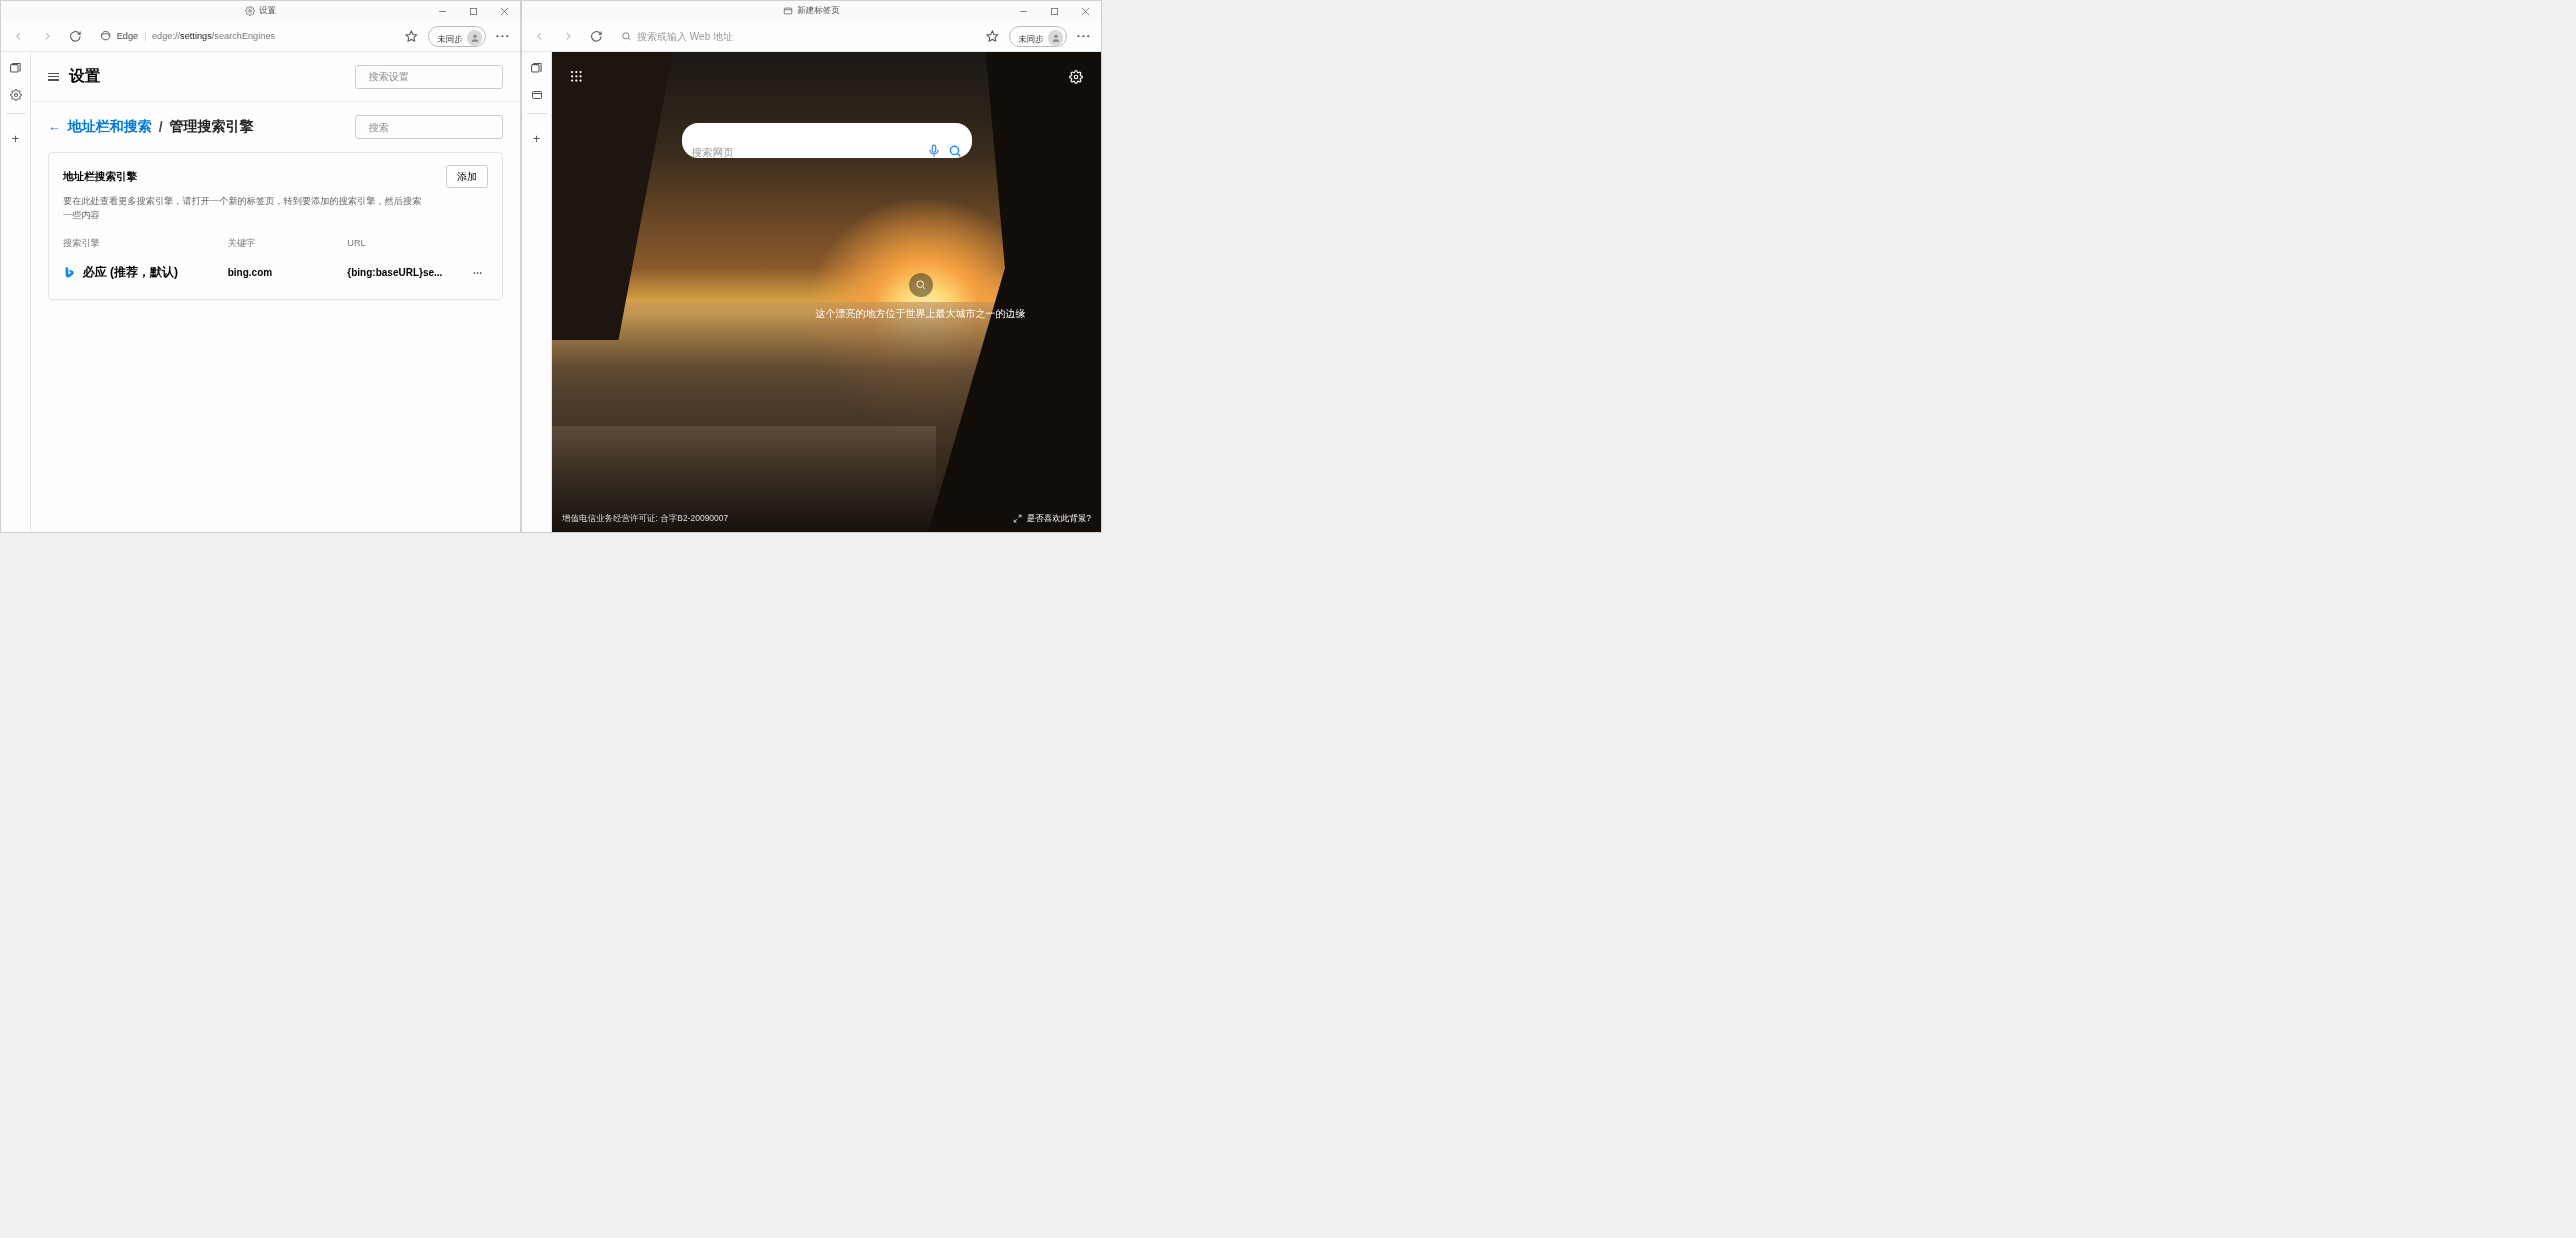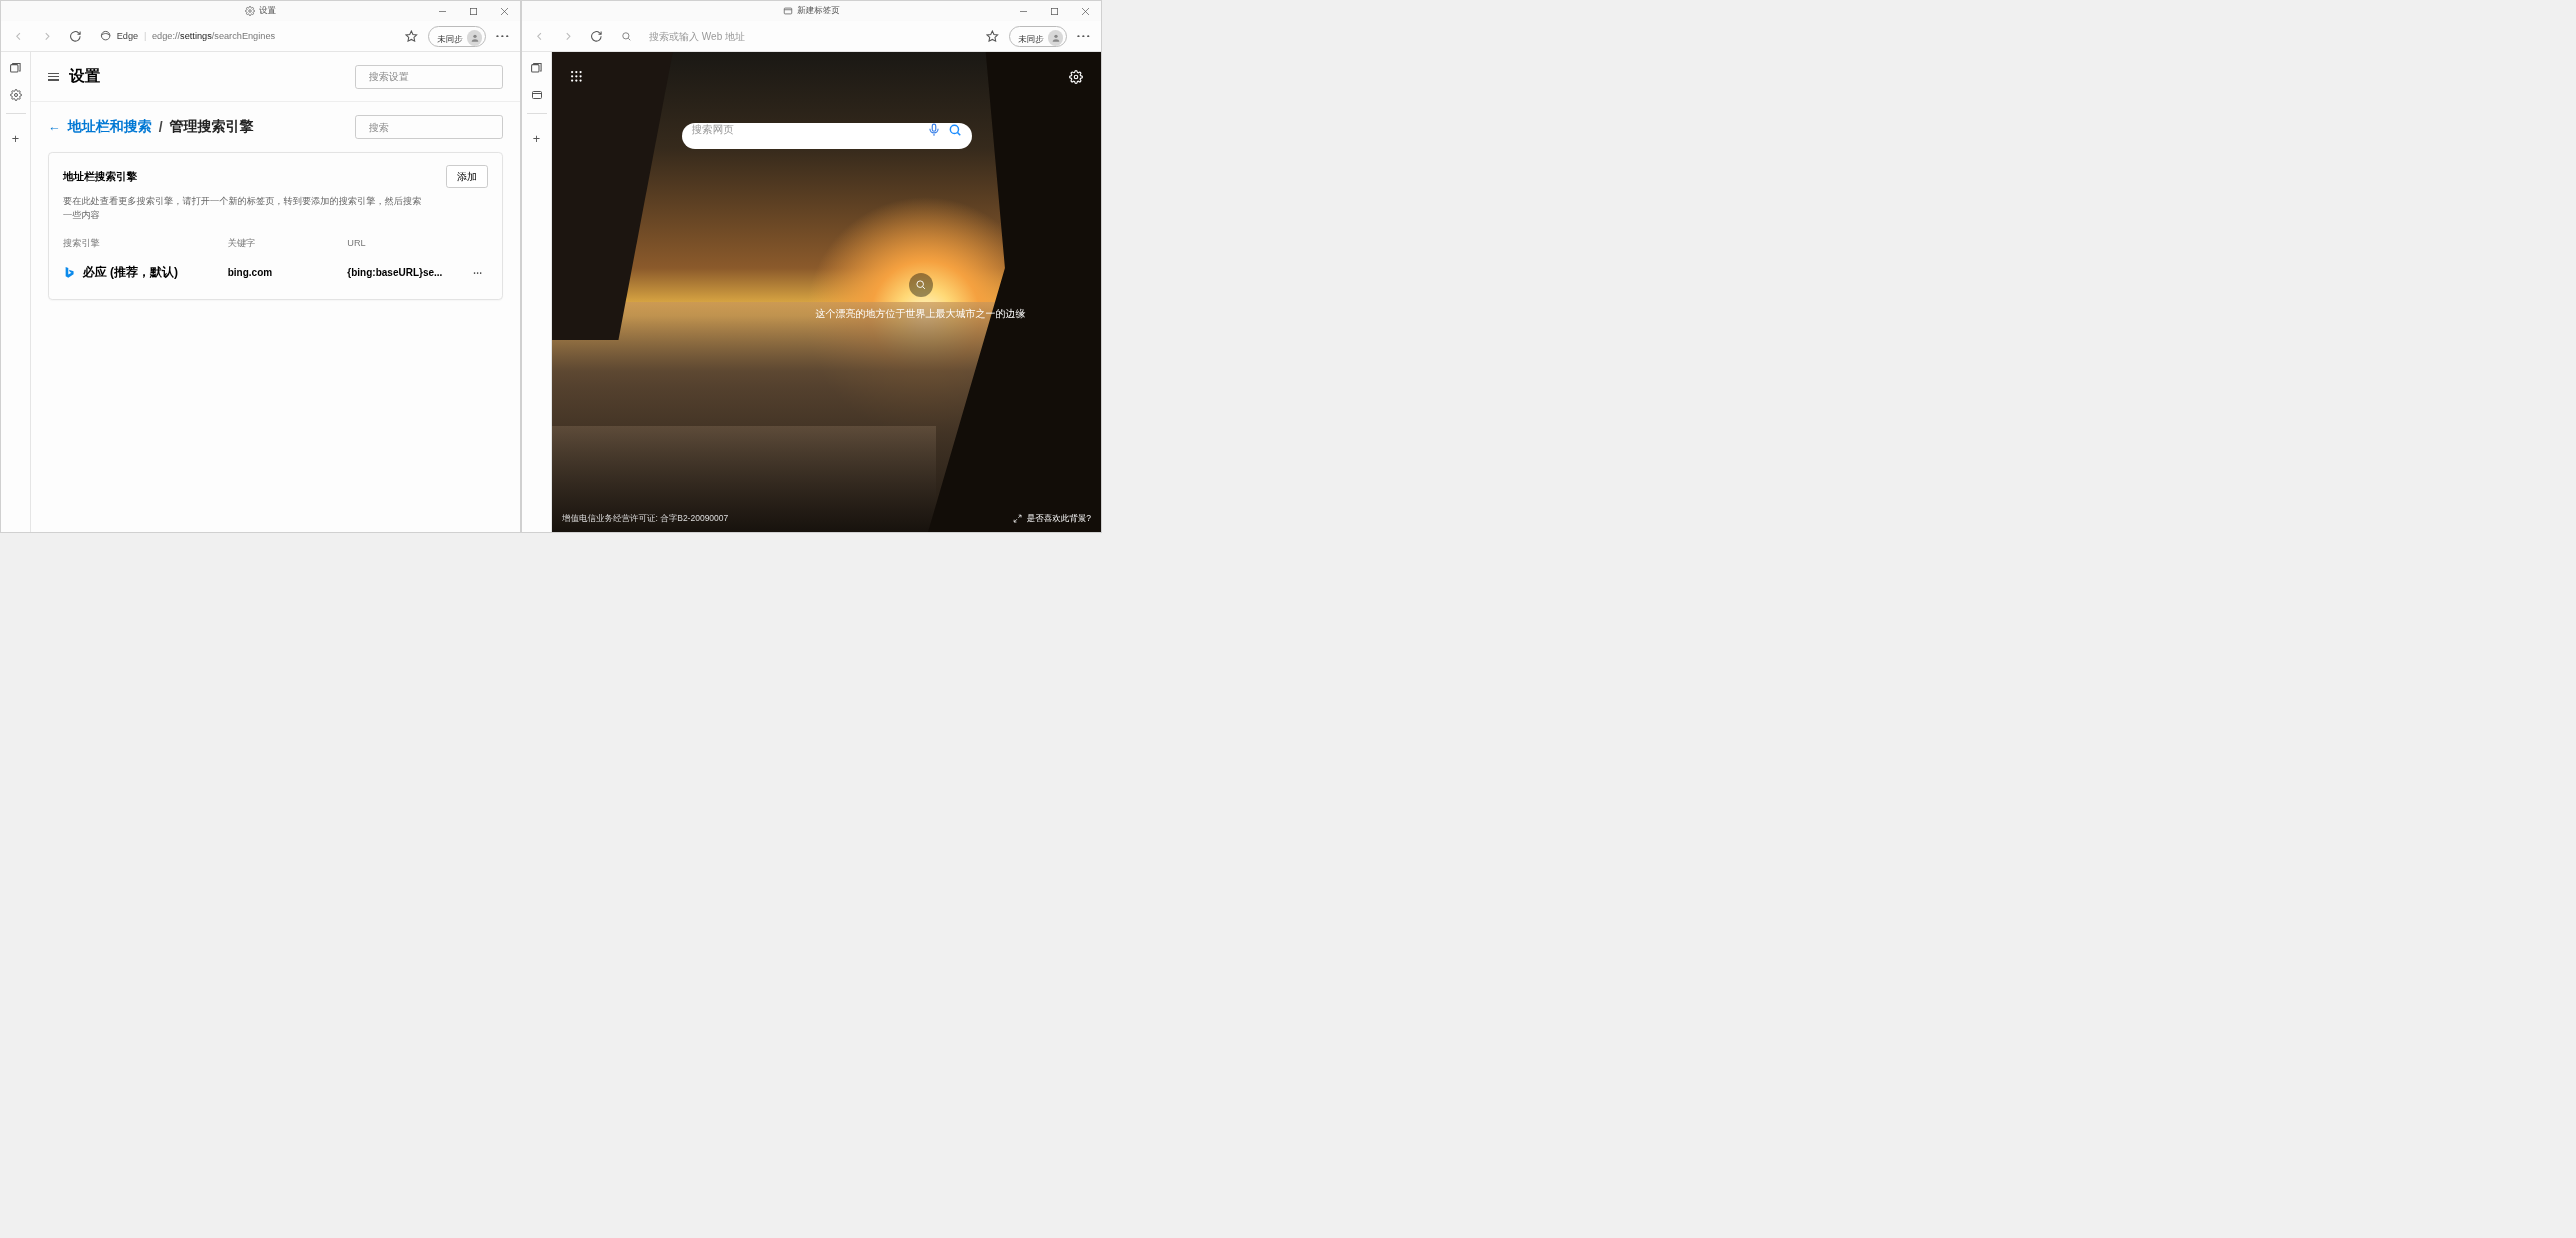--- a/index.html
+++ b/index.html
@@ -19,21 +19,21 @@
 .tb-btn.disabled { color: #bbb; cursor: default; }
 
 .addrwrap { flex: 1; display: flex; align-items: center; height: 22.6px; border-radius: 11.3px; padding: 0 8.5px; gap: 5.7px; color: #444; font-size: 9.2px; }
 .left .addrwrap { background: transparent; }
 .addrwrap .edge-icon { color: #555; }
 .addrwrap .url { color: #777; }
 .addrwrap .url .strong { color: #222; }
 .addrwrap .sep { color: #ccc; }
 
 .right .addrwrap .search-icon { color: #777; }
-.right .addrwrap input { border: none; outline: none; background: transparent; font-size: 10px; color: #333; flex: 1; margin-left: 12px; }
+.right .addrwrap input { border: none; outline: none; background: transparent; font-size: 10px; color: #333; flex: 1; }
 .right .addrwrap input::placeholder { color: #999; }
 
 .sync-pill { height: 21px; border: 0.7px solid #bbb; border-radius: 10.6px; display: flex; align-items: flex-end; gap: 4.2px; padding: 0 2.8px 0 8.5px; font-size: 8.5px; color: #333; cursor: pointer; }
 .sync-pill .avatar { width: 15.5px; height: 15.5px; border-radius: 50%; background: #d8d8d8; display: flex; align-items: center; justify-content: center; }
 
 .body { flex: 1; display: flex; overflow: hidden; }
 .vtabs { width: 30px; border-right: 0.7px solid #e5e5e5; display: flex; flex-direction: column; align-items: center; padding-top: 4.2px; gap: 2.8px; }
 .vtab { width: 24px; height: 24px; display: flex; align-items: center; justify-content: center; border-radius: 4.2px; color: #555; cursor: pointer; }
 .vtab.plus { margin-top: 8.5px; font-size: 12.7px; }
 .vtabs .spacer { height: 0.7px; width: 20px; background: #ddd; margin: 2.8px 0; }
@@ -74,21 +74,21 @@
 .ntp { flex: 1; position: relative; overflow: hidden; background: linear-gradient(to bottom, #1a1814 0%, #362a1c 20%, #8b5a2b 45%, #f5c14b 55%, #5a3e28 70%, #2f2419 100%); }
 .sky-grad { position: absolute; inset: 0; background: radial-gradient(circle at 68% 55%, #fff7cf 0%, #ffd977 6%, #f5a140 12%, rgba(245,161,64,0) 26%); }
 .cliff-left { position: absolute; left: 0; top: 0; width: 22%; height: 60%; background: #1c1510; clip-path: polygon(0 0, 100% 0, 55% 100%, 0 100%); }
 .cliff-right { position: absolute; right: 0; top: 0; width: 35%; height: 100%; background: #120d08; clip-path: polygon(40% 0, 100% 0, 100% 100%, 10% 100%, 50% 45%); }
 .sea { position: absolute; left: 0; right: 0; top: 52%; bottom: 0; background: linear-gradient(to bottom, rgba(200,150,90,0.7) 0%, rgba(90,70,50,0.9) 30%, #1e1812 100%); }
 .beach { position: absolute; left: 0; right: 30%; bottom: 0; height: 22%; background: linear-gradient(to bottom, rgba(110,90,70,0.6), #17120d); }
 
 .ntp-top { position: absolute; top: 12.7px; left: 12.7px; right: 12.7px; display: flex; justify-content: space-between; }
 .apps-btn, .gear-btn { width: 24px; height: 24px; display: flex; align-items: center; justify-content: center; cursor: pointer; color: #fff; }
 
-.ntp-search { position: absolute; top: 71px; left: 50%; transform: translateX(-50%); width: 290px; height: 26px; background: #fff; border-radius: 16.2px; display: flex; align-items: flex-start; padding: 0 10px; gap: 7px; }
+.ntp-search { position: absolute; top: 71px; left: 50%; transform: translateX(-50%); width: 290px; height: 35px; background: #fff; border-radius: 16.2px; display: flex; align-items: flex-end; padding: 0 10px; gap: 7px; }
 .ntp-search input { flex: 1; border: none; outline: none; font-size: 10.6px; background: transparent; }
 .ntp-search input::placeholder { color: #999; }
 .ntp-search .mic { color: #3a80e8; cursor: pointer; }
 .ntp-search .go { color: #1a8cff; cursor: pointer; }
 
 .info-bubble { position: absolute; top: 46%; left: 48%; display: flex; align-items: center; gap: 10px; color: #fff; font-size: 10px; max-width: 226px; flex-direction: column; }
 .info-bubble .iico { width: 24px; height: 24px; min-width: 24px; border-radius: 50%; background: rgba(0,0,0,0.4); display: flex; align-items: center; justify-content: center; }
 
 .footer-left { position: absolute; left: 10px; bottom: 7px; color: #ddd; font-size: 8.5px; }
 .footer-right { position: absolute; right: 10px; bottom: 7px; color: #fff; font-size: 8.5px; display: flex; align-items: center; gap: 4.2px; cursor: pointer; }

